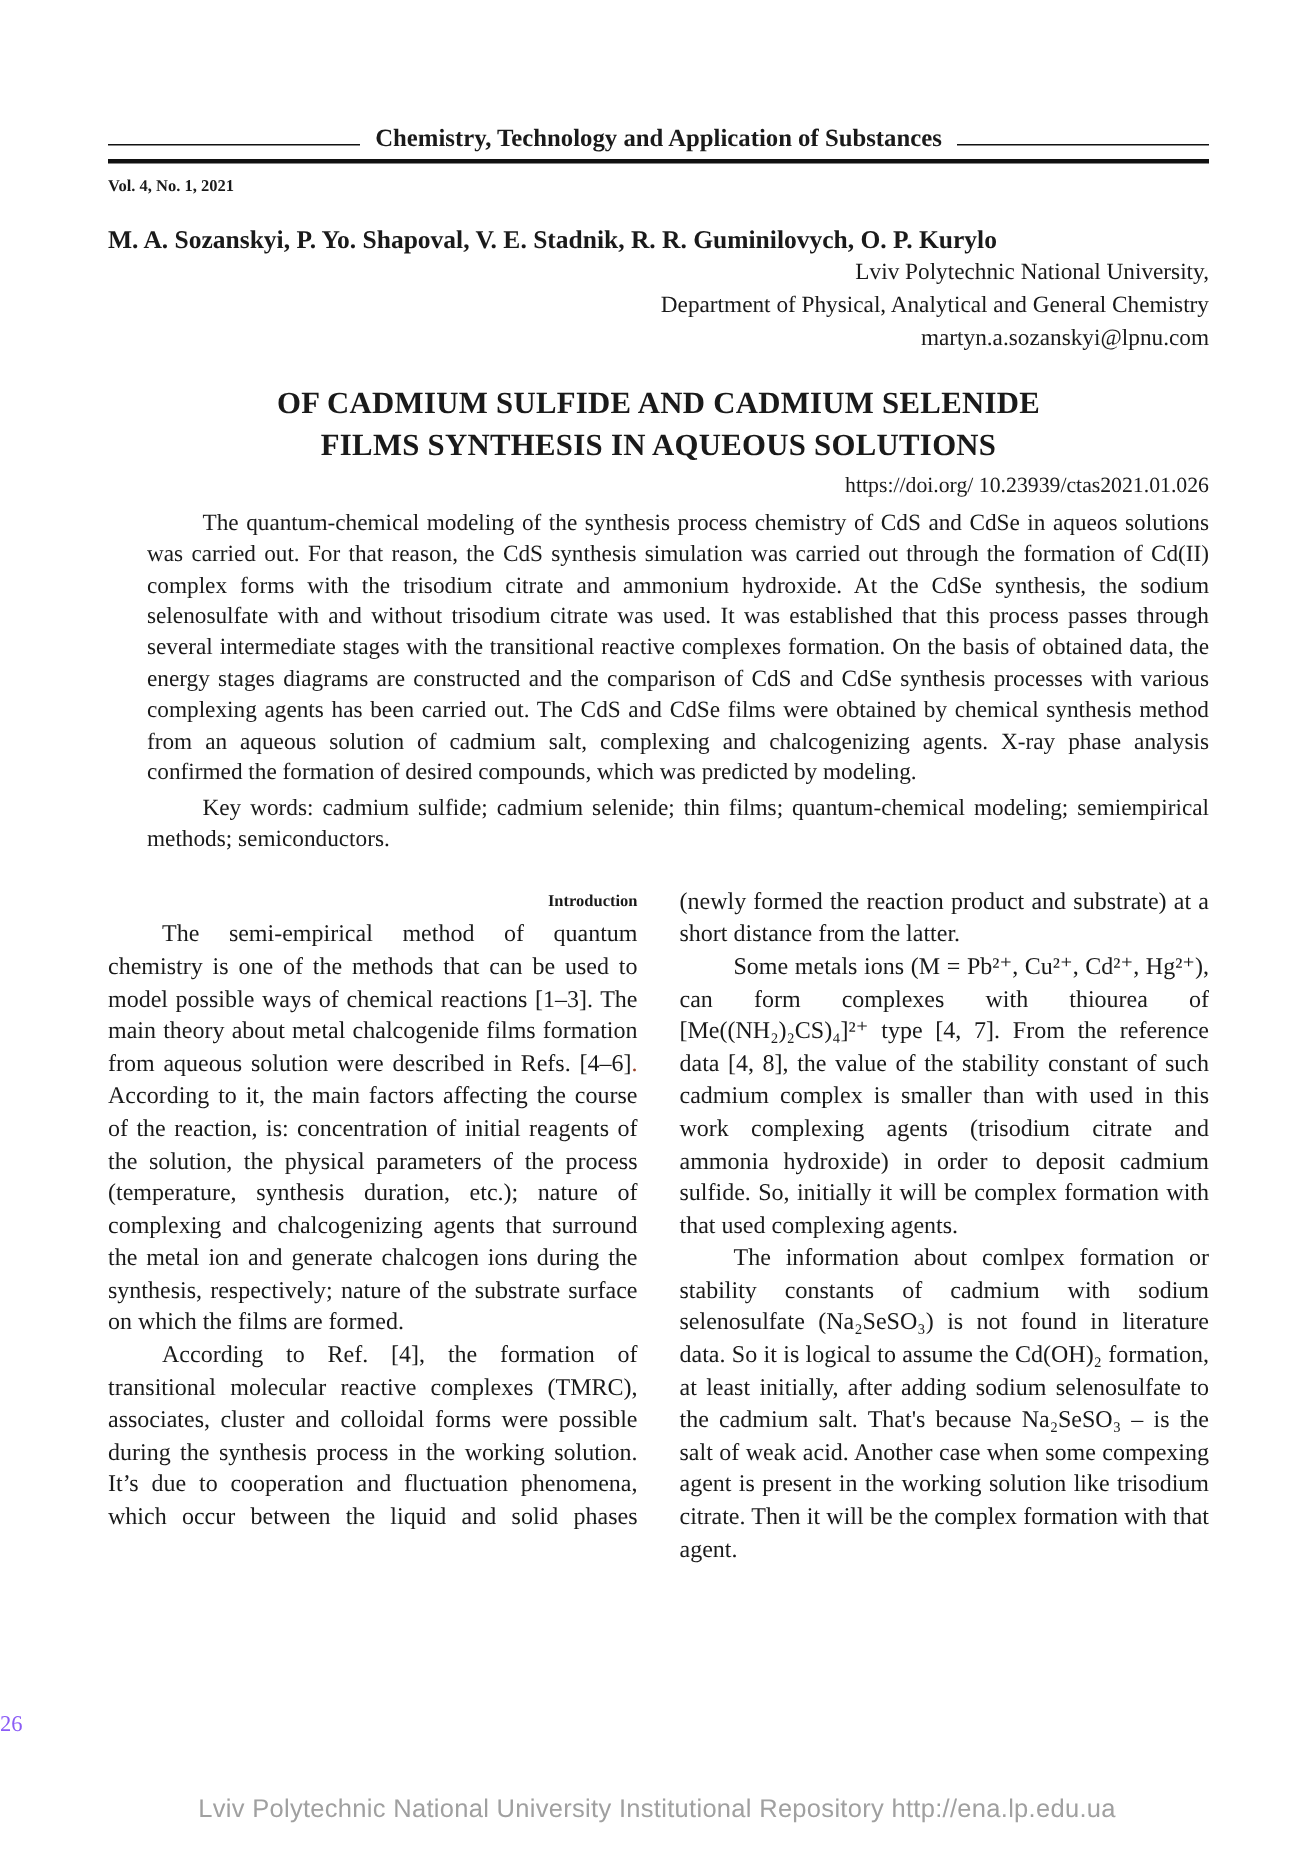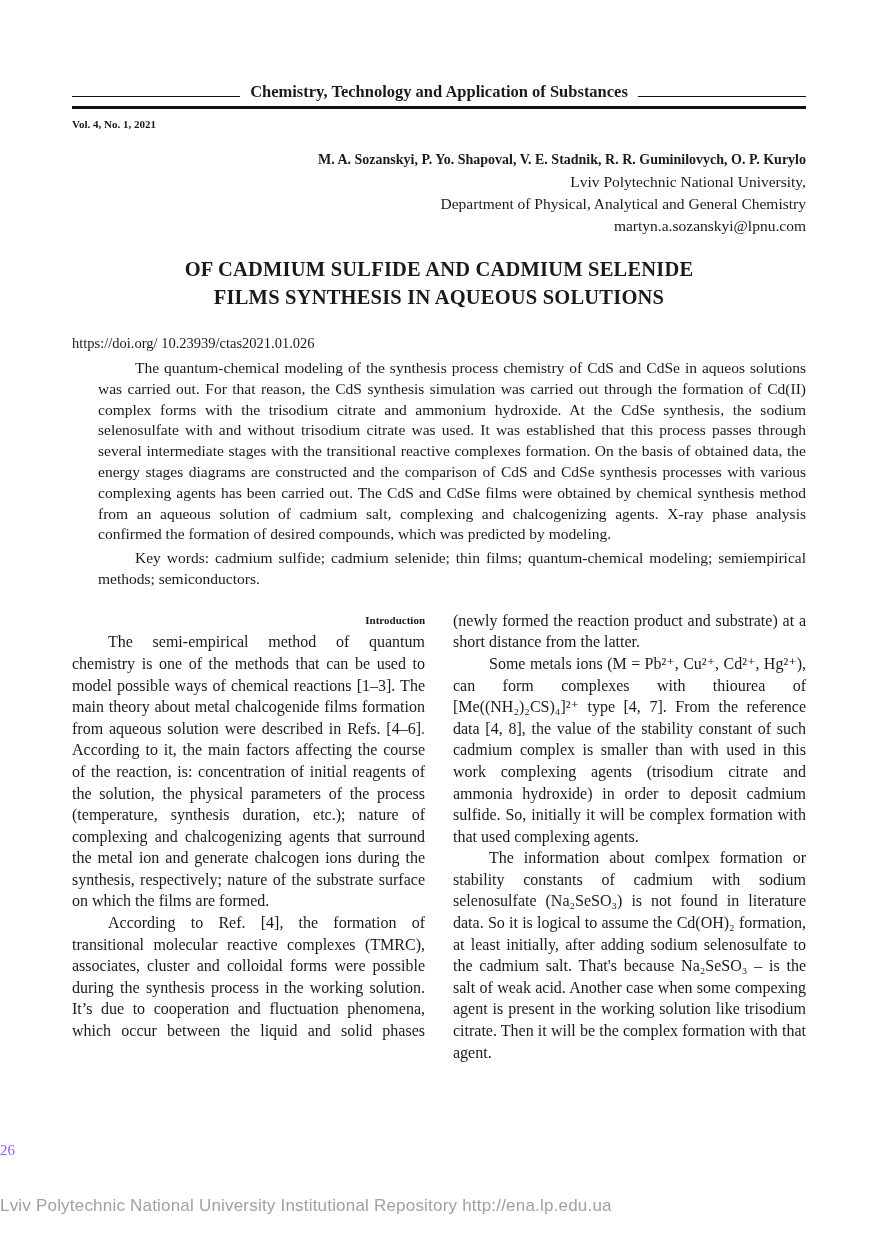--- a/index.html
+++ b/index.html
@@ -41,45 +41,46 @@
 
   .volume-line {
     margin-top: 4px;
     font-weight: bold;
     font-size: 11px;
     line-height: 22px;
   }
 
   .authors {
     margin-top: 14px;
-    text-align: right;
+    text-align: left;
     font-weight: bold;
-    font-size: 14px;
+    font-size: 17px;
     line-height: 22px;
   }
   .affiliation {
     text-align: right;
     font-size: 15.5px;
     line-height: 22px;
   }
 
   .title {
     margin: 18px 0 0 0;
     text-align: center;
     font-size: 20.5px;
     font-weight: bold;
     line-height: 28px;
     letter-spacing: 0.2px;
   }
   .title-line { display: block; }
 
   .doi {
-    margin-top: 23px;
+    margin-top: 4px;
     font-size: 14.5px;
     line-height: 18px;
+    text-align: right;
   }
 
   .abstract {
     margin: 6px 0 0 26px;
     text-align: justify;
     font-weight: normal;
     font-size: 15.5px;
     line-height: 20.8px;
     text-indent: 37px;
   }
@@ -115,21 +116,21 @@
     left: 0;
     width: 100%;
     font-size: 15px;
     color: #8b5cf6;
   }
   .footer {
     position: absolute;
     top: 1196px;
     left: 0;
     width: 100%;
-    text-align: left;
+    text-align: center;
     font-family: "Liberation Sans", "DejaVu Sans", sans-serif;
     font-size: 17px;
     color: #a0a0a0;
     letter-spacing: 0.2px;
   }
 </style>
 </head>
 <body>
 
 <div class="page">

